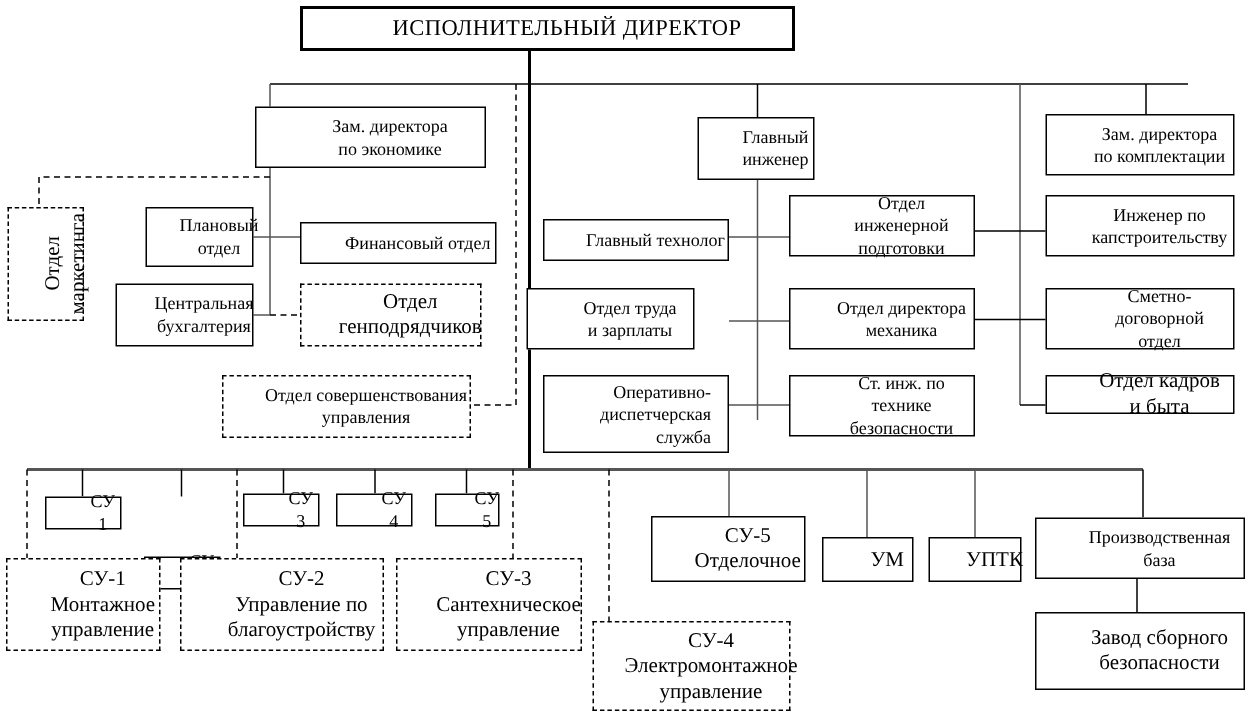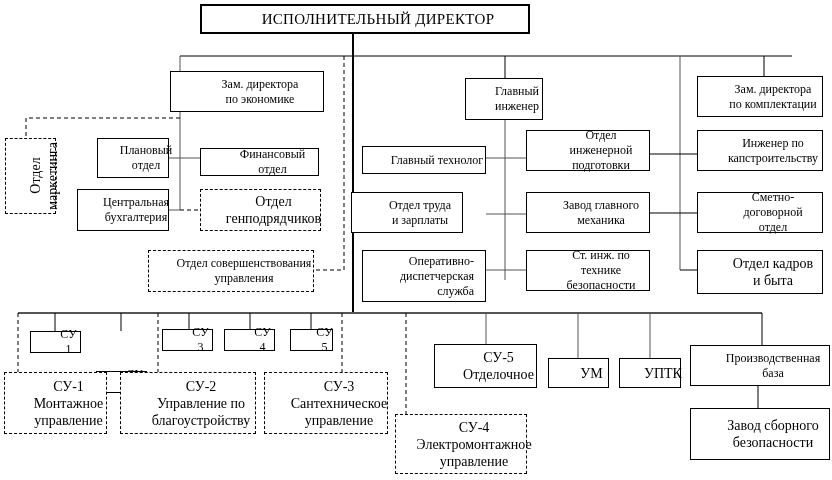--- a/index.html
+++ b/index.html
@@ -64,50 +64,50 @@
 </svg>
 
 <div class="box title" style="left:200px;top:4px;width:330px;height:30px;">ИСПОЛНИТЕЛЬНЫЙ ДИРЕКТОР</div>
 
 <div class="box" style="left:170px;top:71px;width:154px;height:41px;">Зам. директора
 по экономике</div>
 <div class="box dashed" style="left:5px;top:138px;width:51px;height:76px;"><span class="vert">Отдел
 маркетинга</span></div>
 <div class="box" style="left:97px;top:138px;width:72px;height:40px;">Плановый
 отдел</div>
-<div class="box" style="left:200px;top:148px;width:119px;height:28px;">Финансовый отдел</div>
+<div class="box" style="left:200px;top:148px;width:131px;height:28px;">Финансовый отдел</div>
 <div class="box" style="left:77px;top:189px;width:92px;height:42px;">Центральная
 бухгалтерия</div>
 <div class="box dashed big" style="left:200px;top:189px;width:121px;height:42px;">Отдел
 генподрядчиков</div>
 <div class="box dashed" style="left:148px;top:250px;width:166px;height:42px;font-family:Liberation Serif, serif;">Отдел совершенствования
 управления</div>
 
 <div class="box" style="left:465px;top:78px;width:78px;height:42px;">Главный
 инженер</div>
 <div class="box" style="left:362px;top:146px;width:124px;height:28px;">Главный технолог</div>
 <div class="box" style="left:526px;top:130px;width:124px;height:41px;">Отдел инженерной
 подготовки</div>
 <div class="box" style="left:351px;top:192px;width:112px;height:41px;">Отдел труда
 и зарплаты</div>
-<div class="box" style="left:526px;top:192px;width:124px;height:41px;">Завод главного
+<div class="box" style="left:526px;top:192px;width:124px;height:41px;">Отдел директора
 механика</div>
 <div class="box" style="left:362px;top:250px;width:124px;height:52px;text-align:right;">Оперативно-
 диспетчерская
 служба</div>
 <div class="box" style="left:526px;top:250px;width:124px;height:41px;">Ст. инж. по технике
 безопасности</div>
 
 <div class="box" style="left:697px;top:76px;width:126px;height:41px;">Зам. директора
 по комплектации</div>
 <div class="box" style="left:697px;top:130px;width:126px;height:41px;">Инженер по
 капстроительству</div>
 <div class="box" style="left:697px;top:192px;width:126px;height:41px;">Сметно-договорной
 отдел</div>
-<div class="box big" style="left:697px;top:250px;width:126px;height:44px;">Отдел кадров
+<div class="box big" style="left:697px;top:250px;width:126px;height:26px;">Отдел кадров
 и быта</div>
 
 <div class="box" style="left:30px;top:331px;width:51px;height:22px;">СУ 1</div>
 <div class="box" style="left:96px;top:331px;width:51px;height:22px;margin-top:40px;">СУ 2</div>
 <div class="box" style="left:162px;top:329px;width:51px;height:22px;">СУ 3</div>
 <div class="box" style="left:224px;top:329px;width:51px;height:22px;">СУ 4</div>
 <div class="box" style="left:290px;top:329px;width:43px;height:22px;">СУ 5</div>
 
 <div class="box dashed big" style="left:4px;top:372px;width:103px;height:62px;">СУ-1
 Монтажное

